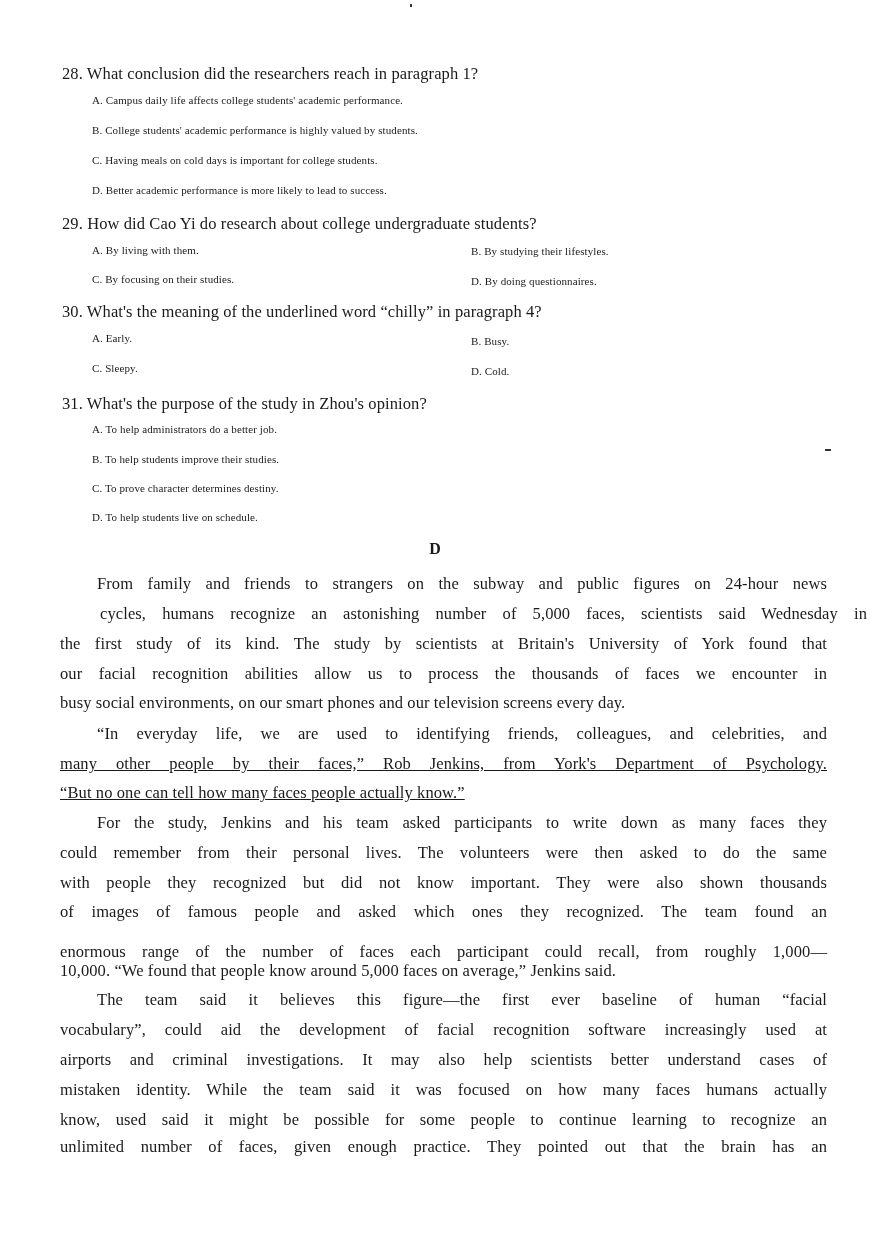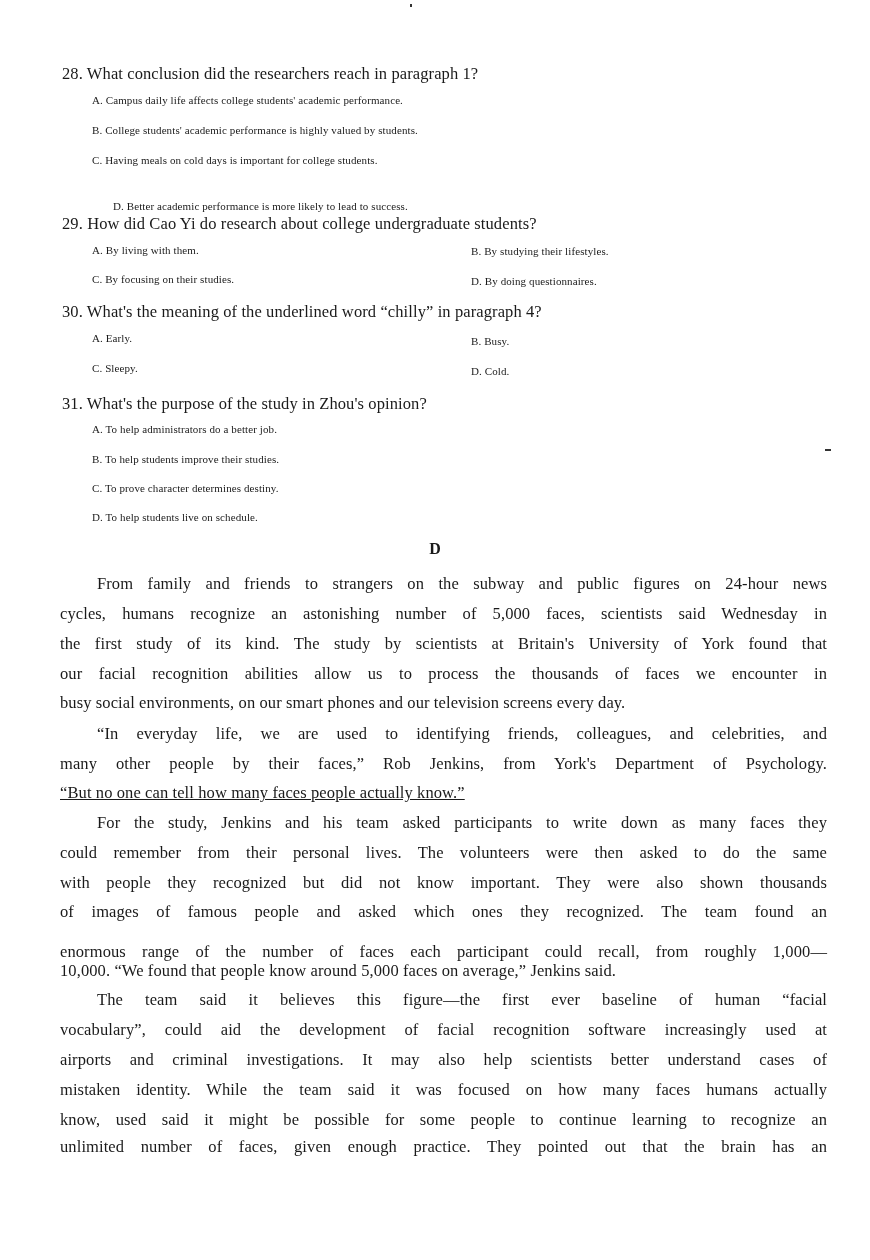--- a/index.html
+++ b/index.html
@@ -26,21 +26,21 @@
 <div class="page">
 
   <span class="speck" style="left:410px;top:4px;width:2px;height:3px;"></span>
   <span class="speck" style="left:825px;top:449px;width:6px;height:2px;"></span>
 
   <div>
     <div class="q-stem" style="top:64px;">28. What conclusion did the researchers reach in paragraph 1?</div>
     <div class="opt l" style="top:94px;">A. Campus daily life affects college students' academic performance.</div>
     <div class="opt l" style="top:124px;">B. College students' academic performance is highly valued by students.</div>
     <div class="opt l" style="top:154px;">C. Having meals on cold days is important for college students.</div>
-    <div class="opt l" style="top:200px;margin-left:21px;">D. Better academic performance is more likely to lead to success.</div>
+    <div class="opt l" style="top:184px;">D. Better academic performance is more likely to lead to success.</div>
   </div>
 
   <div>
     <div class="q-stem" style="top:214px;">29. How did Cao Yi do research about college undergraduate students?</div>
     <div class="opt l" style="top:244px;">A. By living with them.</div>
     <div class="opt r" style="top:245px;">B. By studying their lifestyles.</div>
     <div class="opt l" style="top:273px;">C. By focusing on their studies.</div>
     <div class="opt r" style="top:275px;">D. By doing questionnaires.</div>
   </div>
 
@@ -57,29 +57,29 @@
     <div class="opt l" style="top:423px;">A. To help administrators do a better job.</div>
     <div class="opt l" style="top:453px;">B. To help students improve their studies.</div>
     <div class="opt l" style="top:482px;">C. To prove character determines destiny.</div>
     <div class="opt l" style="top:511px;">D. To help students live on schedule.</div>
   </div>
 
   <div class="section-title">D</div>
 
   <div>
     <div class="para-line indent" style="top:574px;">From family and friends to strangers on the subway and public figures on 24-hour news</div>
-    <div class="para-line" style="top:604px;">cycles, humans recognize an astonishing number of 5,000 faces, scientists said Wednesday in</div>
+    <div class="para-line" style="top:604px;margin-left:40px;">cycles, humans recognize an astonishing number of 5,000 faces, scientists said Wednesday in</div>
     <div class="para-line" style="top:634px;">the first study of its kind. The study by scientists at Britain's University of York found that</div>
     <div class="para-line" style="top:664px;">our facial recognition abilities allow us to process the thousands of faces we encounter in</div>
     <div class="para-line last" style="top:693px;">busy social environments, on our smart phones and our television screens every day.</div>
   </div>
 
   <div>
     <div class="para-line indent" style="top:724px;">“In everyday life, we are used to identifying friends, colleagues, and celebrities, and</div>
-    <div class="para-line" style="top:754px;">many other people by their faces,” Rob Jenkins, from York's Department of Psychology.</div>
+    <div class="para-line" style="top:754px;text-decoration:underline;">many other people by their faces,” Rob Jenkins, from York's Department of Psychology.</div>
     <div class="para-line last" style="top:783px;text-decoration:underline;">“But no one can tell how many faces people actually know.”</div>
   </div>
 
   <div>
     <div class="para-line indent" style="top:813px;">For the study, Jenkins and his team asked participants to write down as many faces they</div>
     <div class="para-line" style="top:843px;">could remember from their personal lives. The volunteers were then asked to do the same</div>
     <div class="para-line" style="top:873px;">with people they recognized but did not know important. They were also shown thousands</div>
     <div class="para-line" style="top:902px;">of images of famous people and asked which ones they recognized. The team found an</div>
     <div class="para-line" style="top:932px;margin-top:10px;">enormous range of the number of faces each participant could recall, from roughly 1,000—</div>
     <div class="para-line last" style="top:961px;">10,000. “We found that people know around 5,000 faces on average,” Jenkins said.</div>

